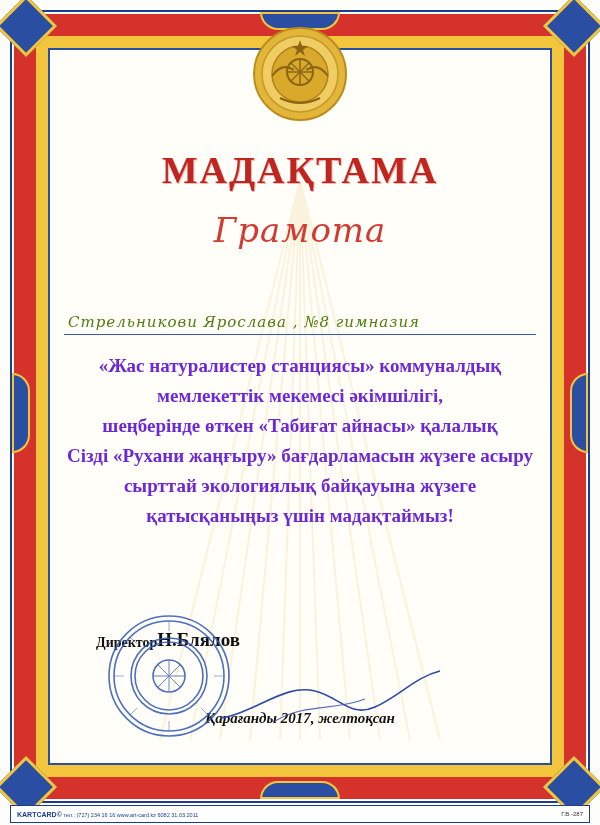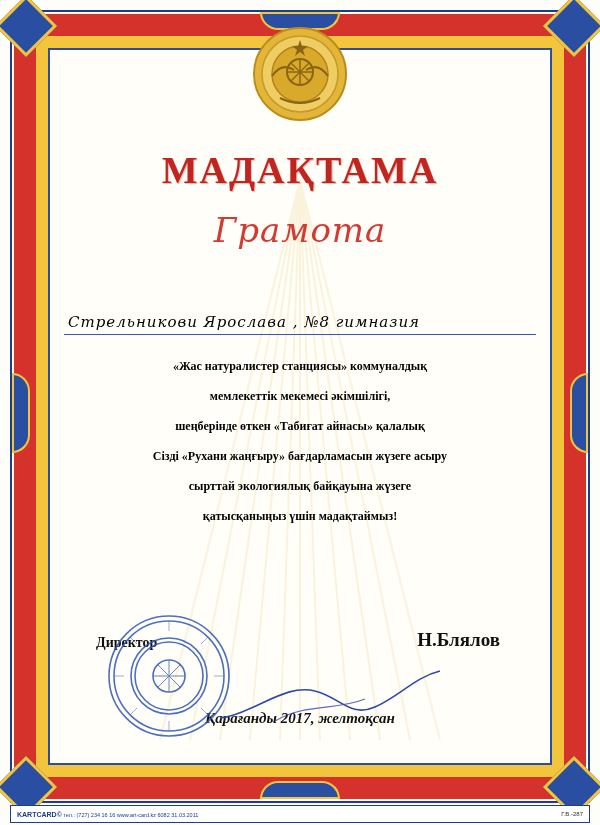--- a/index.html
+++ b/index.html
@@ -143,43 +143,42 @@
     margin-bottom: 6px;
     border-bottom: 1px solid #3a55b8;
   }
   .hand-text {
     position: absolute;
     left: 4px;
     bottom: 3px;
     font-family: "DejaVu Serif", serif;
     font-style: italic;
     font-size: 15px;
-    color: #000000;
+    color: #4d7c0f;
     letter-spacing: 1px;
     white-space: nowrap;
   }
 
   
   .body-text {
     margin-top: 16px;
     font-family: "Liberation Serif", serif;
-    font-size: 12px;
-    font-weight: bold;
-    color: #000000;
+    font-size: 19px;
+    font-weight: bold;
+    color: #6d28d9;
     line-height: 30px;
   }
   .body-text .ln { display: block; }
 
   
   .sign-row {
     position: absolute;
     left: 10px; right: 14px;
     bottom: 104px;
     display: flex;
-    justify-content: space-between;
     align-items: flex-end;
     padding: 0 26px;
     box-sizing: border-box;
   }
   .sign-label {
     font-family: "Liberation Serif", serif;
     font-weight: bold;
     font-size: 14px;
     color: #111;
   }

